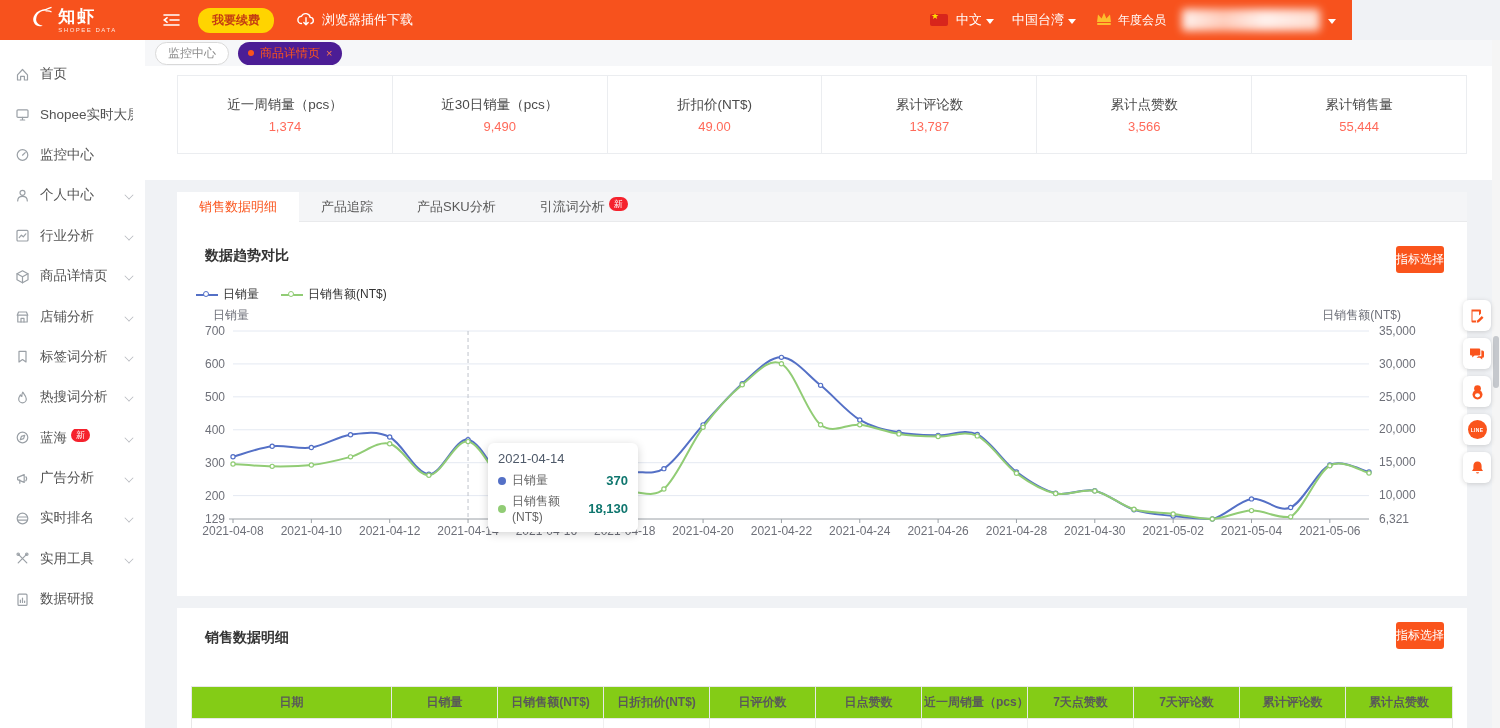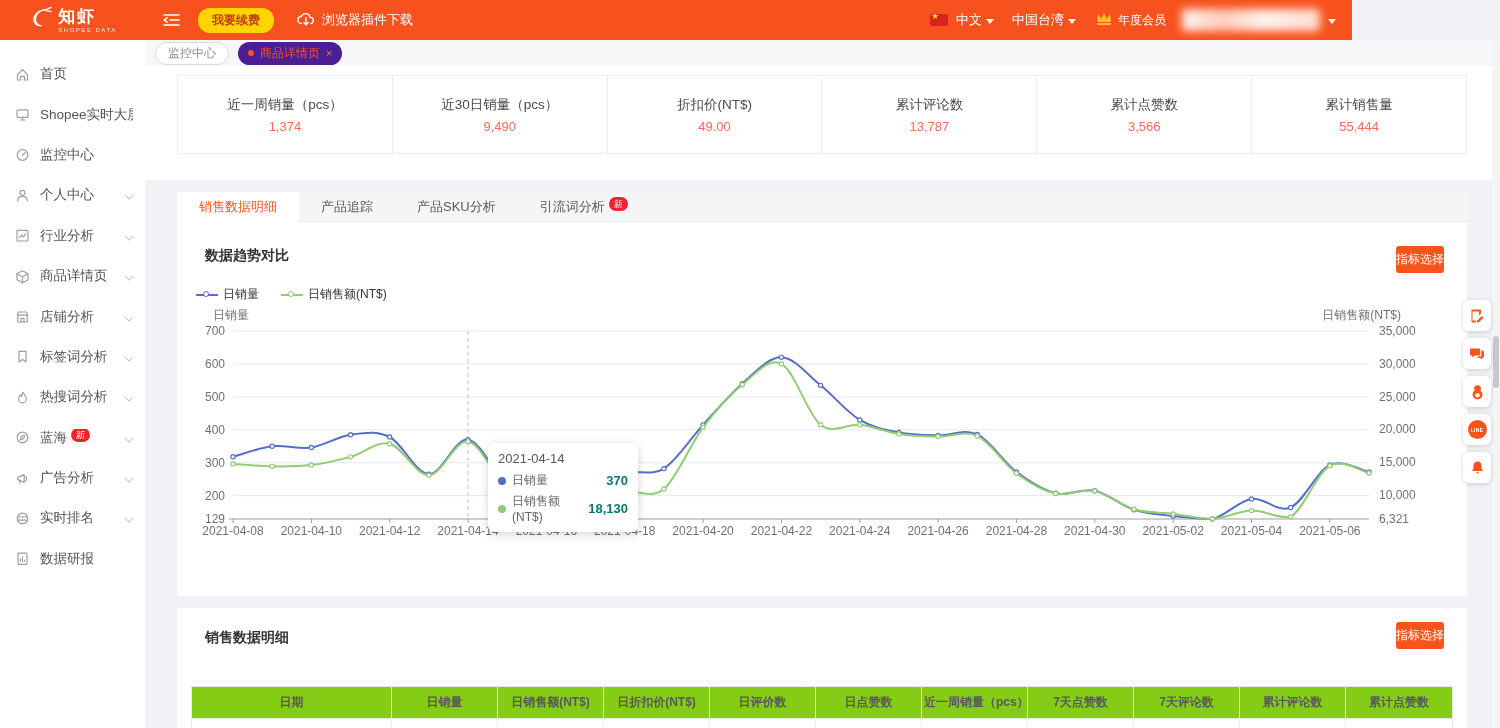--- a/index.html
+++ b/index.html
@@ -267,20 +267,31 @@
         <span class="chev"></span>
       </div>
       <div class="sb-item">
         <span class="sb-ico">
           <svg width="15" height="15" viewBox="0 0 15 15" fill="none" stroke="#9aa0a6" stroke-width="1.2" stroke-linecap="round" stroke-linejoin="round">
             <circle cx="7.5" cy="7.5" r="5.3"></circle>
             <path d="M2.6 6h9.8M2.6 9.2h9.8"></path>
           </svg>
         </span>
         <span class="sb-label">实时排名</span>
+        <span class="chev"></span>
+      </div>
+      <div class="sb-item">
+        <span class="sb-ico">
+          <svg width="15" height="15" viewBox="0 0 15 15" fill="none" stroke="#9aa0a6" stroke-width="1.2" stroke-linecap="round" stroke-linejoin="round">
+            <path d="M3.2 3.2 11.8 11.8M11.8 3.2 3.2 11.8"></path>
+            <circle cx="3.2" cy="3.2" r="1.2"></circle>
+            <circle cx="11.8" cy="3.2" r="1.2"></circle>
+          </svg>
+        </span>
+        <span class="sb-label">实用工具</span>
         <span class="chev"></span>
       </div>
       <div class="sb-item">
         <span class="sb-ico">
           <svg width="15" height="15" viewBox="0 0 15 15" fill="none" stroke="#9aa0a6" stroke-width="1.2" stroke-linecap="round" stroke-linejoin="round">
             <rect x="3" y="2.2" width="9" height="11.2" rx="1"></rect>
             <path d="M5.4 10.4V8.2M7.5 10.4V6M9.6 10.4V9"></path>
           </svg>
         </span>
         <span class="sb-label">数据研报</span>

